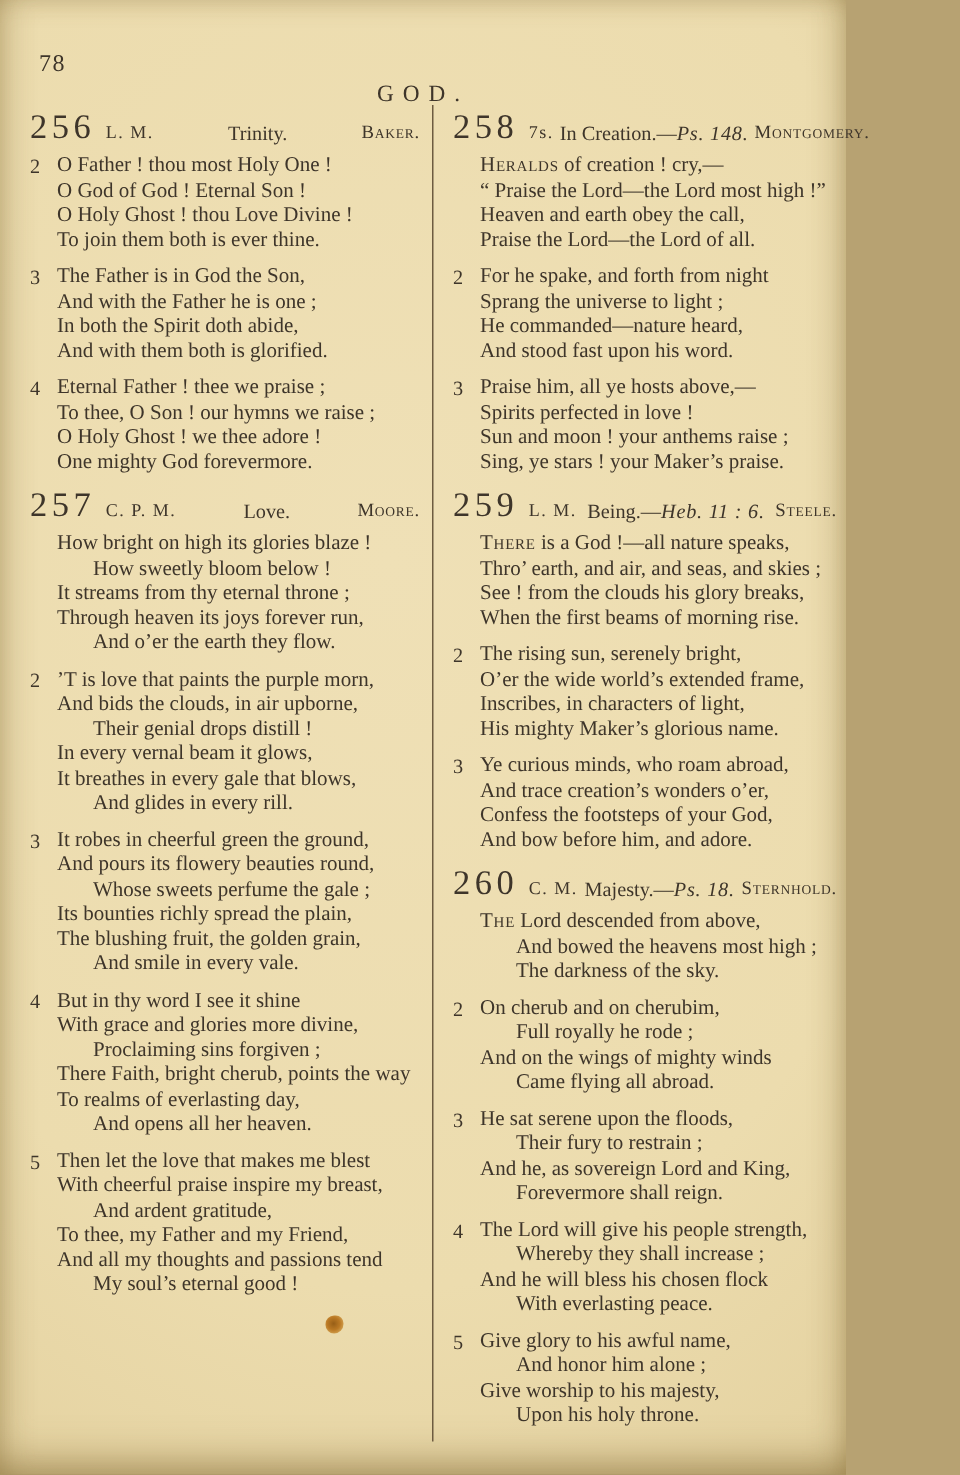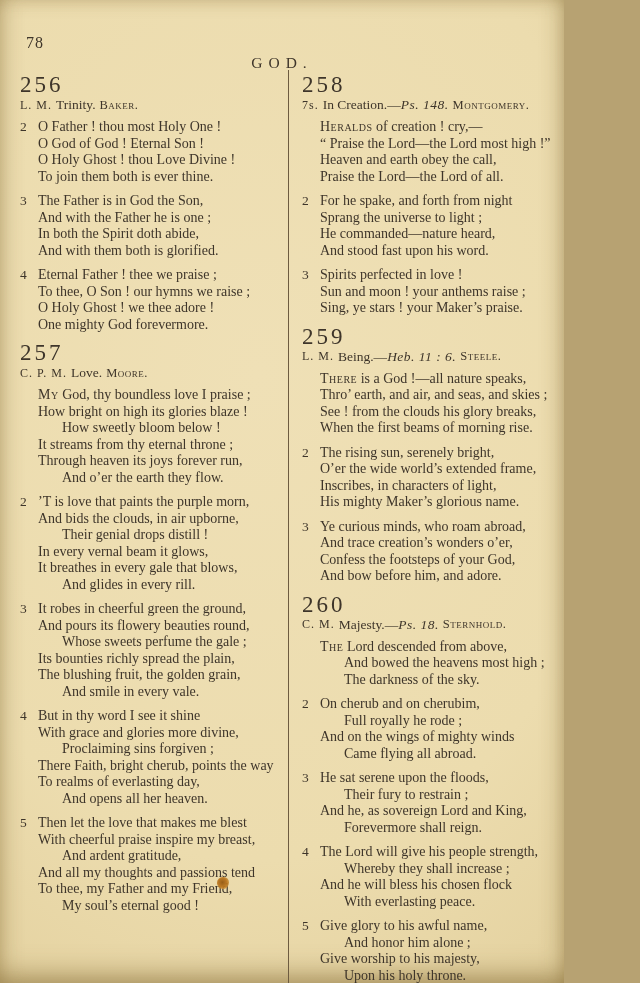--- a/index.html
+++ b/index.html
@@ -51,21 +51,20 @@
   }
   .col-right{
     padding-left:13px;
   }
   .hymn{margin-bottom:6px;}
   .hymn-head{
     display:flex;
     align-items:baseline;
     margin:3px 0 6px 0;
     white-space:nowrap;
-    flex-direction:column;
   }
   .hnum{
     font-size:23px;
     letter-spacing:3px;
     line-height:24px;
     margin-right:7px;
   }
   .hmeta{
     flex:1;
     display:flex;
@@ -161,21 +160,20 @@
             <span class="hnum">257</span>
             <span class="hmeta">
               <span class="meter">C. P. M.</span>
               <span class="titlegroup"><span class="htitle">Love.</span></span>
               <span class="author">Moore.</span>
             </span>
           </div>
           <div class="verse">
             <span class="vnum"></span>
             <div class="vlines">
-              <div class="line"><span class="sc">My</span> God, thy boundless love I praise ;</div>
               <div class="line">How bright on high its glories blaze !</div>
               <div class="line ind">How sweetly bloom below !</div>
               <div class="line">It streams from thy eternal throne ;</div>
               <div class="line">Through heaven its joys forever run,</div>
               <div class="line ind">And o’er the earth they flow.</div>
             </div>
           </div>
           <div class="verse">
             <span class="vnum">2</span>
             <div class="vlines">
@@ -208,22 +206,22 @@
               <div class="line">To realms of everlasting day,</div>
               <div class="line ind">And opens all her heaven.</div>
             </div>
           </div>
           <div class="verse">
             <span class="vnum">5</span>
             <div class="vlines">
               <div class="line">Then let the love that makes me blest</div>
               <div class="line">With cheerful praise inspire my breast,</div>
               <div class="line ind">And ardent gratitude,</div>
+              <div class="line">To thee, my Father and my Friend,</div>
               <div class="line">And all my thoughts and passions tend</div>
-              <div class="line">To thee, my Father and my Friend,</div>
               <div class="line ind">My soul’s eternal good !</div>
             </div>
           </div>
         </section>
       </div>
     <div class="col col-right">
         <section class="hymn">
           <div class="hymn-head">
             <span class="hnum">258</span>
             <span class="hmeta">
@@ -246,20 +244,21 @@
             <div class="vlines">
               <div class="line">For he spake, and forth from night</div>
               <div class="line">Sprang the universe to light ;</div>
               <div class="line">He commanded—nature heard,</div>
               <div class="line">And stood fast upon his word.</div>
             </div>
           </div>
           <div class="verse">
             <span class="vnum">3</span>
             <div class="vlines">
+              <div class="line">Praise him, all ye hosts above,—</div>
               <div class="line">Spirits perfected in love !</div>
               <div class="line">Sun and moon ! your anthems raise ;</div>
               <div class="line">Sing, ye stars ! your Maker’s praise.</div>
             </div>
           </div>
         </section>
         <section class="hymn">
           <div class="hymn-head">
             <span class="hnum">259</span>
             <span class="hmeta">

